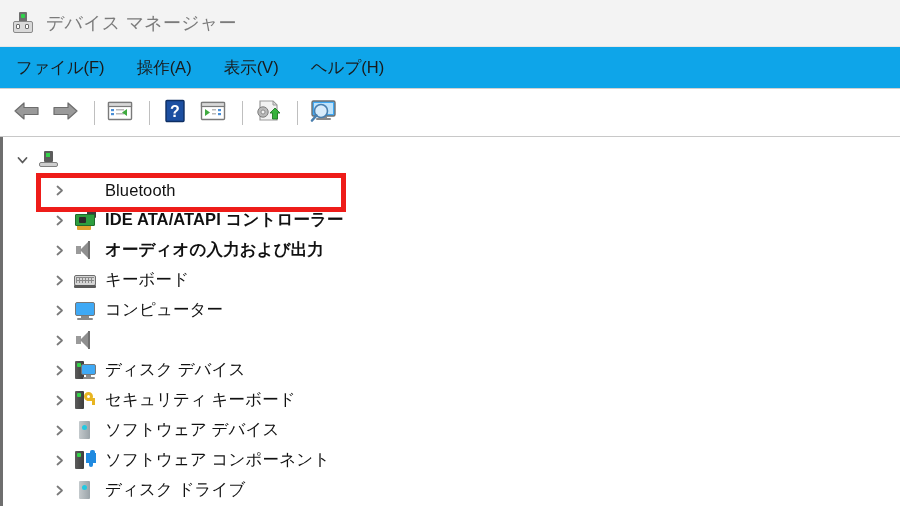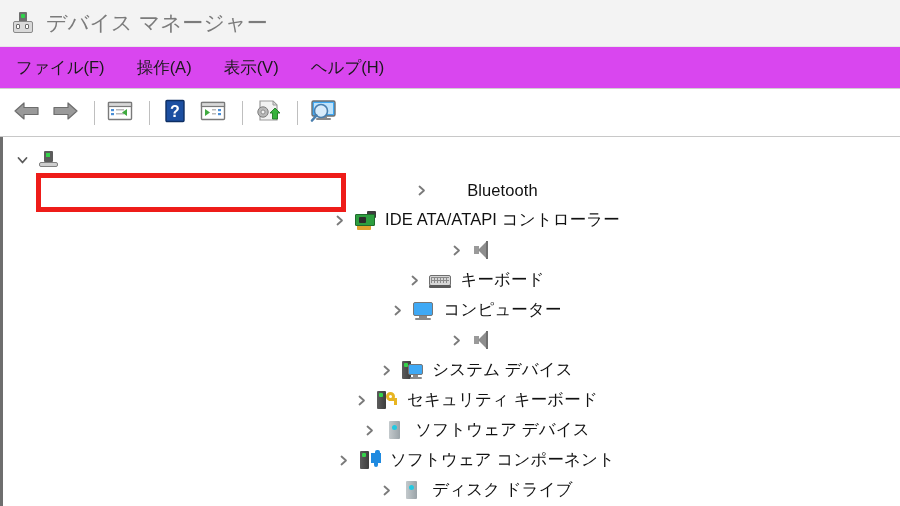--- a/index.html
+++ b/index.html
@@ -37,21 +37,21 @@
   }
   .titlebar-icon {
     width: 26px;
     height: 26px;
     margin-left: 10px;
     position: relative;
     flex: 0 0 auto;
   }
   .titlebar-title {
     margin-left: 10px;
-    font-size: 21px;
+    font-size: 18px;
     color: #7b7b7b;
     letter-spacing: 0.2px;
     white-space: nowrap;
   }
 
   
   .dm-icon {
     position: absolute;
     left: 3px; top: 2px;
     width: 20px; height: 21px;
@@ -90,21 +90,21 @@
   }
   .dm-icon .dm-slot.s1 { left: 3px; }
   .dm-icon .dm-slot.s2 { left: 12px; }
 
   
   .menubar {
     position: absolute;
     left: 0; top: 47px;
     width: 900px;
     height: 42px;
-    background: #d946ef;
+    background: #0ea5e9;
     border-bottom: 1px solid #d0d0d0;
     box-sizing: border-box;
     display: flex;
     align-items: center;
     padding-left: 14px;
   }
   .menu-item {
     font-size: 16.5px;
     color: #1a1a1a;
     margin-right: 28px;
@@ -160,21 +160,21 @@
     padding-top: 8px;
   }
   .tree-row {
     position: relative;
     height: 30px;
     display: flex;
     align-items: center;
     white-space: nowrap;
   }
   .tree-row.root { padding-left: 10px; }
-  .tree-row.child { padding-left: 47px; justify-content: center; }
+  .tree-row.child { padding-left: 47px; }
 
   .chev {
     width: 18px;
     height: 18px;
     flex: 0 0 auto;
     display: flex;
     align-items: center;
     justify-content: center;
     color: #6f6f6f;
   }
@@ -420,21 +420,21 @@
     left: 33px;
     top: 36px;
     width: 310px;
     height: 39px;
     border: 5px solid #ee1c19;
     box-sizing: border-box;
     pointer-events: none;
     background: transparent;
   }
 
-  .nowrap { white-space: nowrap; }
+  .nowrap { white-space: nowrap; font-weight: bold; }
 </style>
 </head>
 <body>
 
 <div id="app">
 
   <div class="titlebar">
     <div class="titlebar-icon">
       <div class="dm-icon">
         <div class="dm-tower"></div>
@@ -598,20 +598,21 @@
         <span class="chev">
           <svg width="13" height="13" viewBox="0 0 13 13">
             <polyline points="4.5,2.5 9,6.5 4.5,10.5" fill="none" stroke="#7a7a7a" stroke-width="1.8" stroke-linecap="round" stroke-linejoin="round"></polyline>
           </svg>
         </span>
         <span class="node-icon">
           <span class="spk-body"></span>
           <span class="spk-cone"></span>
           <span class="spk-edge"></span>
         </span>
+        <span class="node-label nowrap">オーディオの入力および出力</span>
       </div>
 
       <div class="tree-row child">
         <span class="chev">
           <svg width="13" height="13" viewBox="0 0 13 13">
             <polyline points="4.5,2.5 9,6.5 4.5,10.5" fill="none" stroke="#7a7a7a" stroke-width="1.8" stroke-linecap="round" stroke-linejoin="round"></polyline>
           </svg>
         </span>
         <span class="node-icon">
           <span class="kb"></span>
@@ -654,21 +655,21 @@
             <polyline points="4.5,2.5 9,6.5 4.5,10.5" fill="none" stroke="#7a7a7a" stroke-width="1.8" stroke-linecap="round" stroke-linejoin="round"></polyline>
           </svg>
         </span>
         <span class="node-icon">
           <span class="tower"></span>
           <span class="tower-led"></span>
           <span class="mon small"></span>
           <span class="mon-stand small"></span>
           <span class="mon-base small"></span>
         </span>
-        <span class="node-label">システム デバイス</span>
+        <span class="node-label">ディスク デバイス</span>
       </div>
 
       <div class="tree-row child">
         <span class="chev">
           <svg width="13" height="13" viewBox="0 0 13 13">
             <polyline points="4.5,2.5 9,6.5 4.5,10.5" fill="none" stroke="#7a7a7a" stroke-width="1.8" stroke-linecap="round" stroke-linejoin="round"></polyline>
           </svg>
         </span>
         <span class="node-icon">
           <span class="tower"></span>

